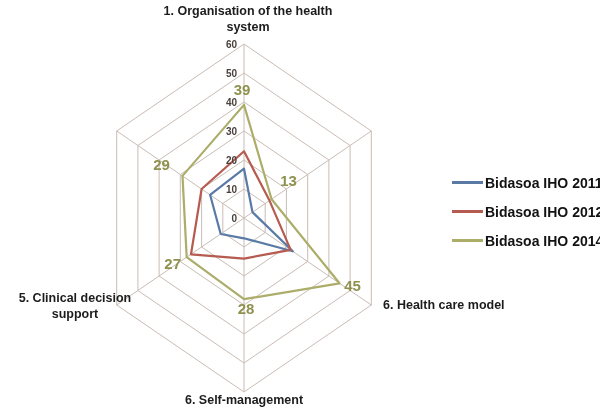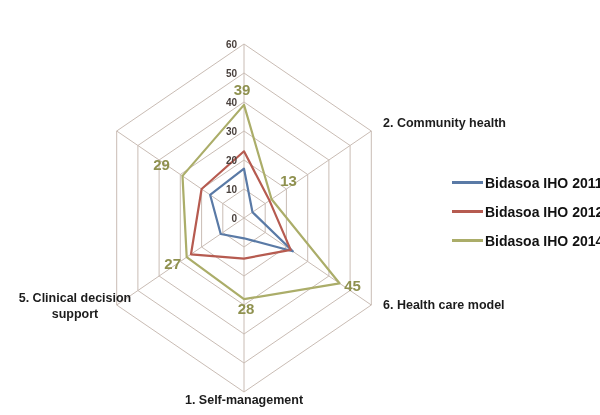--- a/index.html
+++ b/index.html
@@ -42,26 +42,26 @@
       <text x="237" y="76.5" text-anchor="end" font-size="10px" font-weight="600" fill="#4a413d" font-family="&quot;Liberation Sans&quot;, sans-serif">50</text>
       <text x="237" y="47.5" text-anchor="end" font-size="10px" font-weight="600" fill="#4a413d" font-family="&quot;Liberation Sans&quot;, sans-serif">60</text>
       <text x="242.0" y="94.9" text-anchor="middle" font-size="15px" font-weight="bold" fill="#8f914f" font-family="&quot;Liberation Sans&quot;, sans-serif">39</text>
       <text x="288.6" y="186.2" text-anchor="middle" font-size="15px" font-weight="bold" fill="#8f914f" font-family="&quot;Liberation Sans&quot;, sans-serif">13</text>
       <text x="352.5" y="291.3" text-anchor="middle" font-size="15px" font-weight="bold" fill="#8f914f" font-family="&quot;Liberation Sans&quot;, sans-serif">45</text>
       <text x="246.0" y="314.2" text-anchor="middle" font-size="15px" font-weight="bold" fill="#8f914f" font-family="&quot;Liberation Sans&quot;, sans-serif">28</text>
       <text x="172.7" y="269.2" text-anchor="middle" font-size="15px" font-weight="bold" fill="#8f914f" font-family="&quot;Liberation Sans&quot;, sans-serif">27</text>
       <text x="161.5" y="169.9" text-anchor="middle" font-size="15px" font-weight="bold" fill="#8f914f" font-family="&quot;Liberation Sans&quot;, sans-serif">29</text>
     </svg>
 
+  <div class="cat-label center" style="left:158px;top:4px;width:180px;">1. Organisation of the health system</div>
 
-  <div class="cat-label" style="left:383px;top:116px;">2. Community health</div>
 
   <div class="cat-label" style="left:383px;top:298px;">6. Health care model</div>
 
-  <div class="cat-label center" style="left:164px;top:393px;width:160px;">1. Self-management</div>
+  <div class="cat-label center" style="left:164px;top:393px;width:160px;">6. Self-management</div>
 
   <div class="cat-label center" style="left:10px;top:291px;width:130px;">5. Clinical decision support</div>
 
 
   <div id="legend">
     <div class="legend-row">
       <span class="legend-line" style="background: rgb(90, 122, 166);"></span>
       <span class="legend-text">Bidasoa IHO 2011</span>
     </div>
     <div class="legend-row">

